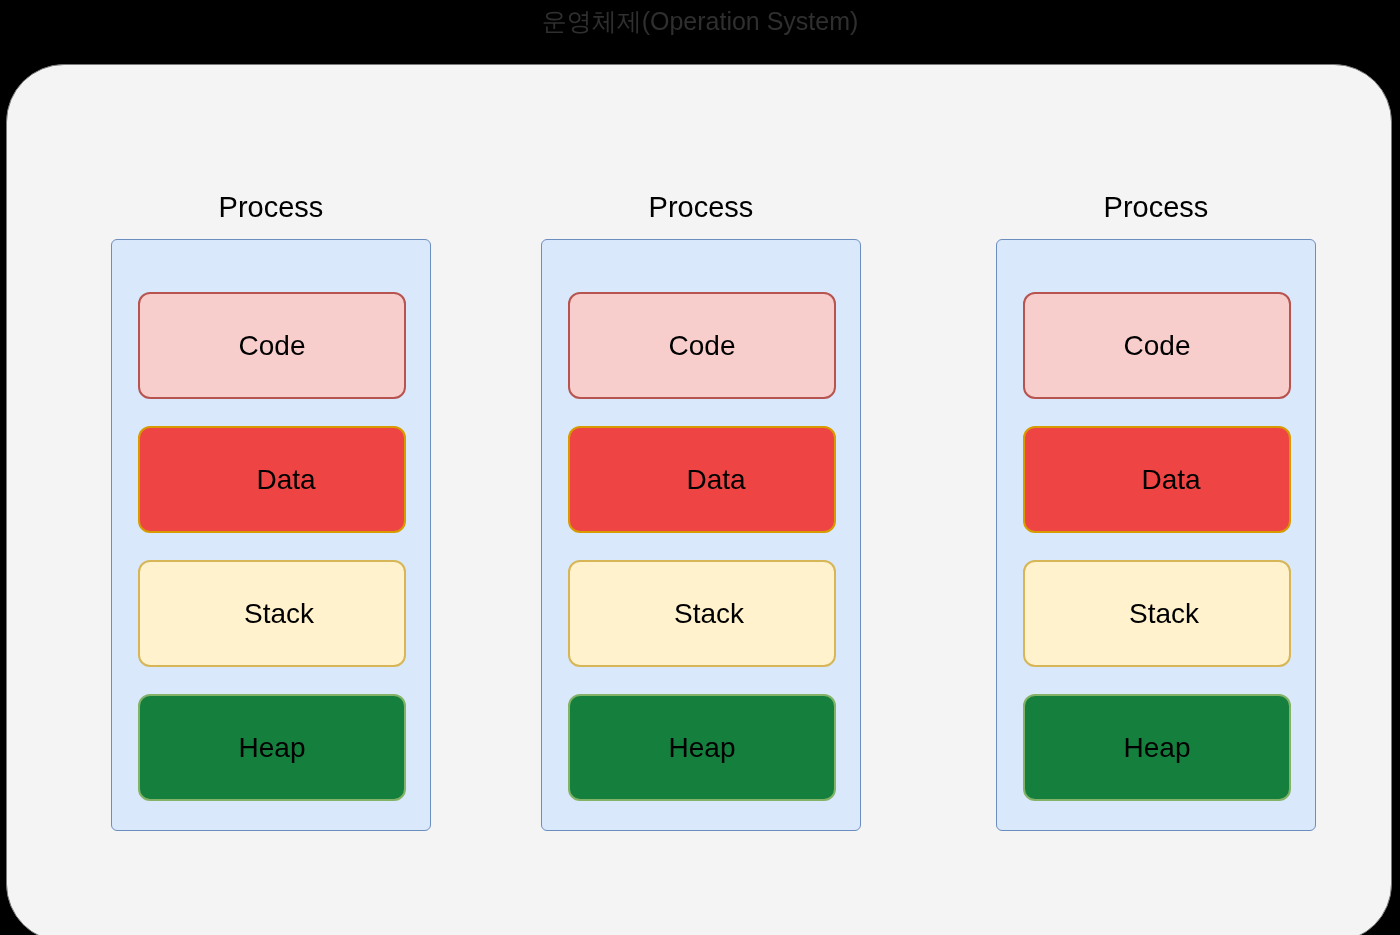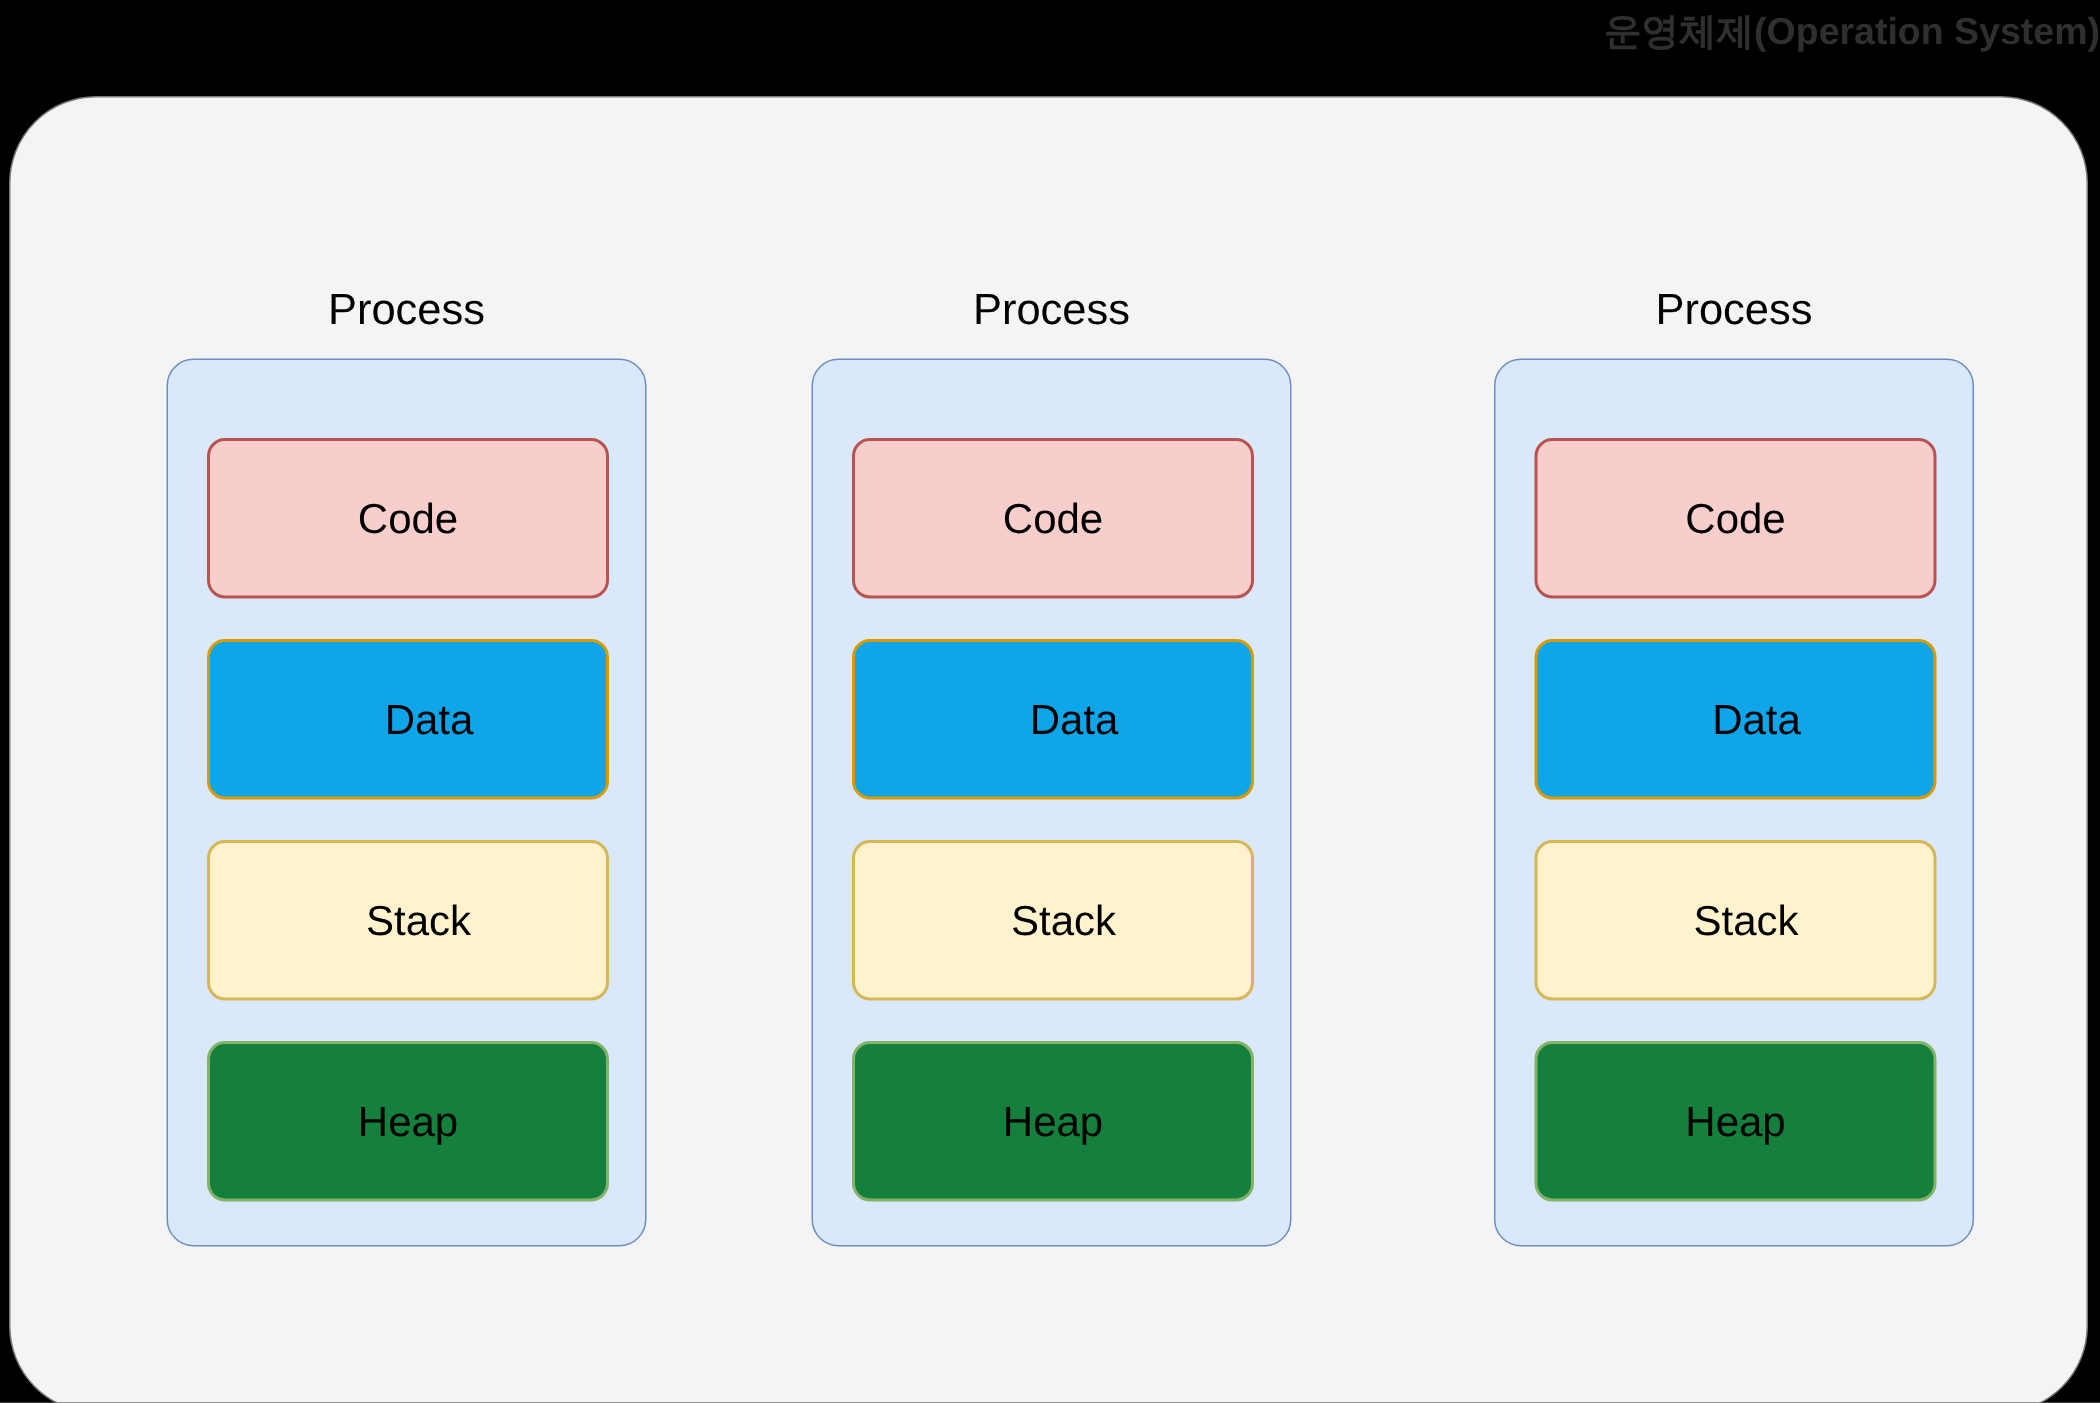--- a/index.html
+++ b/index.html
@@ -14,27 +14,27 @@
     font-family: "Liberation Sans", "DejaVu Sans", sans-serif;
     position: relative;
   }
 
   
   #os-title {
     position: absolute;
     top: 6px;
     left: 0;
     width: 1400px;
-    text-align: right;
+    text-align: center;
     font-size: 25px;
     line-height: 30px;
     color: #2f2f2f;
     letter-spacing: 0px;
     white-space: nowrap;
-    font-weight: 700;
+    font-weight: 400;
   }
 
   
   #os-container {
     position: absolute;
     left: 6px;
     top: 64px;
     width: 1386px;
     height: 878px;
     box-sizing: border-box;
@@ -69,21 +69,21 @@
     margin-bottom: 15px;
     white-space: nowrap;
   }
 
   .process-box {
     box-sizing: border-box;
     width: 320px;
     height: 592px;
     background: #dae8fc;
     border: 1.6px solid #6c8ebf;
-    border-radius: 18px;
+    border-radius: 6px;
     padding: 52px 26px 28px 26px;
   }
 
   .segment {
     box-sizing: border-box;
     width: 268px;
     height: 107px;
     border-radius: 12px;
     border-width: 2.2px;
     border-style: solid;
@@ -95,21 +95,21 @@
   .segment:last-child { margin-bottom: 0; }
 
   .segment-label {
     font-size: 28px;
     line-height: 32px;
     color: #000000;
     white-space: nowrap;
   }
 
   .segment.seg-code  { background: #f8cecc; border-color: #b85450; }
-  .segment.seg-data  { background: #0ea5e9; border-color: #d79b00; padding-left: 28px; }
+  .segment.seg-data  { background: #ef4444; border-color: #d79b00; padding-left: 28px; }
   .segment.seg-stack { background: #fff2cc; border-color: #d6b656; padding-left: 14px; }
   .segment.seg-heap  { background: #15803d; border-color: #82b366; }
 </style>
 </head>
 <body>
 
 <div id="os-title">운영체제(Operation System)</div>
 
 <div id="os-container">
 

